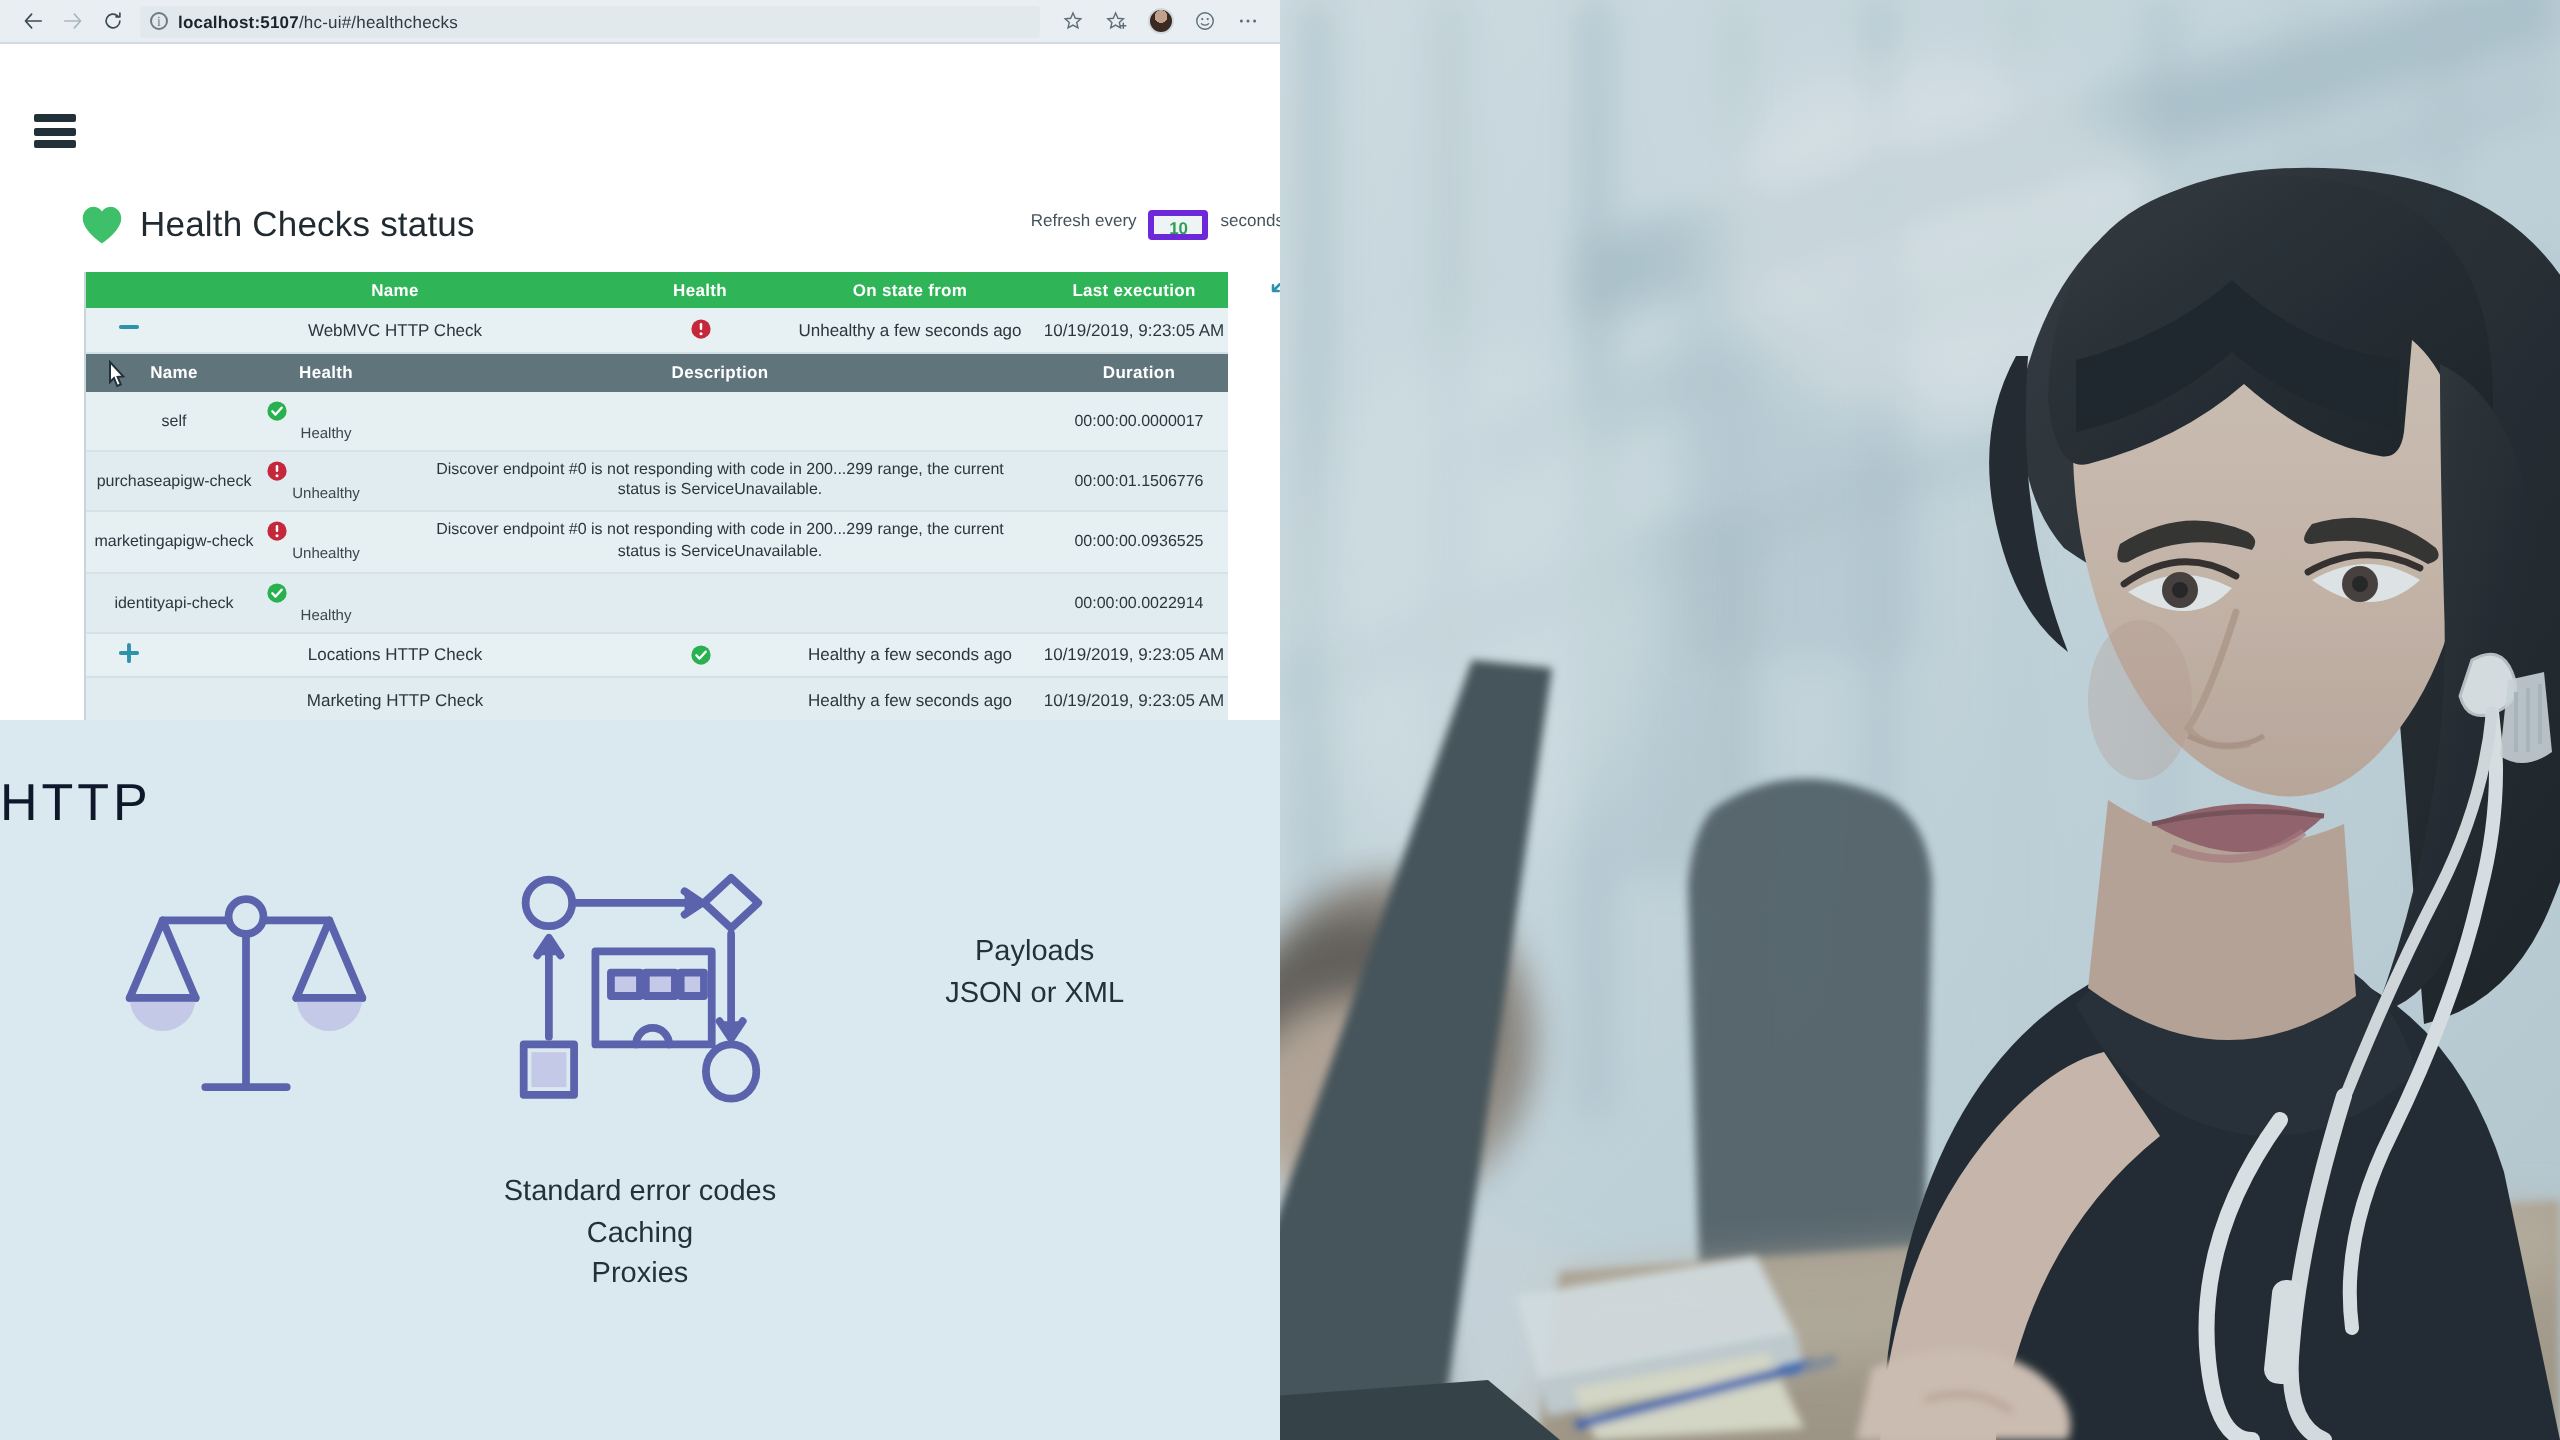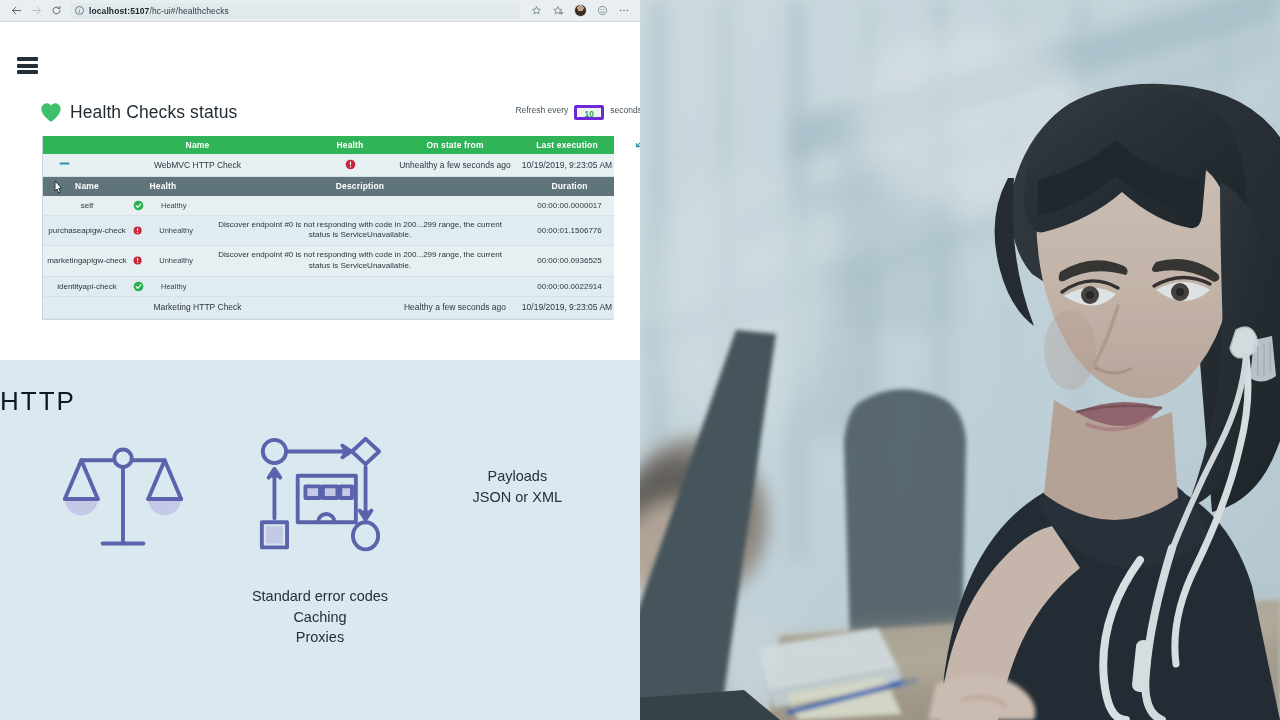--- a/index.html
+++ b/index.html
@@ -126,21 +126,21 @@
   .n-col-name  { width: 88px; }
   .n-col-health{ width: 64px; }
   .n-col-desc  { width: 330px; }
   .n-col-dur   { width: 89px; }
   .nested td {
     font-size: 8px; color: #2b373e; text-align: center; vertical-align: middle;
     padding: 4px 2px; border-bottom: 1px solid #d6e2e7; background: #e6eff2;
   }
   .nested tr:nth-child(even) td { background: #e1ecf0; }
   .nested td.desc { padding: 4px 16px; line-height: 1.35; }
-  .hstack { display: flex; flex-direction: row; align-items: center; gap: 17px; }
+  .hstack { display: flex; flex-direction: column; gap: 1px; }
   .hstack span { font-size: 7.5px; color: #3a474e; }
 
   .badge { width: 11px; height: 11px; display: block; }
 
   
   .sb-track {
     position: absolute; background: #eaf1f4; border-left: 1px solid #d6e0e4;
   }
   .sb-thumb { position: absolute; background: #c2cfd5; border-radius: 1px; }
   .sb-arrow { position: absolute; color: #7f9098; font-size: 6px; text-align: center; width: 100%; }
@@ -388,20 +388,38 @@
                         </td>
                         <td class="desc"></td>
                         <td>00:00:00.0022914</td>
                       </tr>
                     </tbody>
                   </table>
                 </div>
               </td>
             </tr>
 
+            <tr class="row-main">
+              <td>
+                <span class="plus-ico">
+                  <svg width="13" height="13" viewBox="0 0 16 16">
+                      <path d="M8 3 V13 M3 8 H13" stroke="#2d93ab" stroke-width="2.4" stroke-linecap="round"></path>
+                    </svg>
+                </span>
+              </td>
+              <td>Locations HTTP Check</td>
+              <td>
+                <svg class="badge" style="margin:0 auto" viewBox="0 0 16 16">
+                    <circle cx="8" cy="8" r="7" fill="#2ab14f"></circle>
+                    <path d="M4.6 8.2 L6.9 10.6 L11.4 5.6" fill="none" stroke="#fff" stroke-width="1.7" stroke-linecap="round" stroke-linejoin="round"></path>
+                  </svg>
+              </td>
+              <td>Healthy a few seconds ago</td>
+              <td>10/19/2019, 9:23:05 AM</td>
+            </tr>
 
             <tr class="row-main alt">
               <td>
                 
               </td>
               <td>Marketing HTTP Check</td>
               <td>
                 
               </td>
               <td>Healthy a few seconds ago</td>

